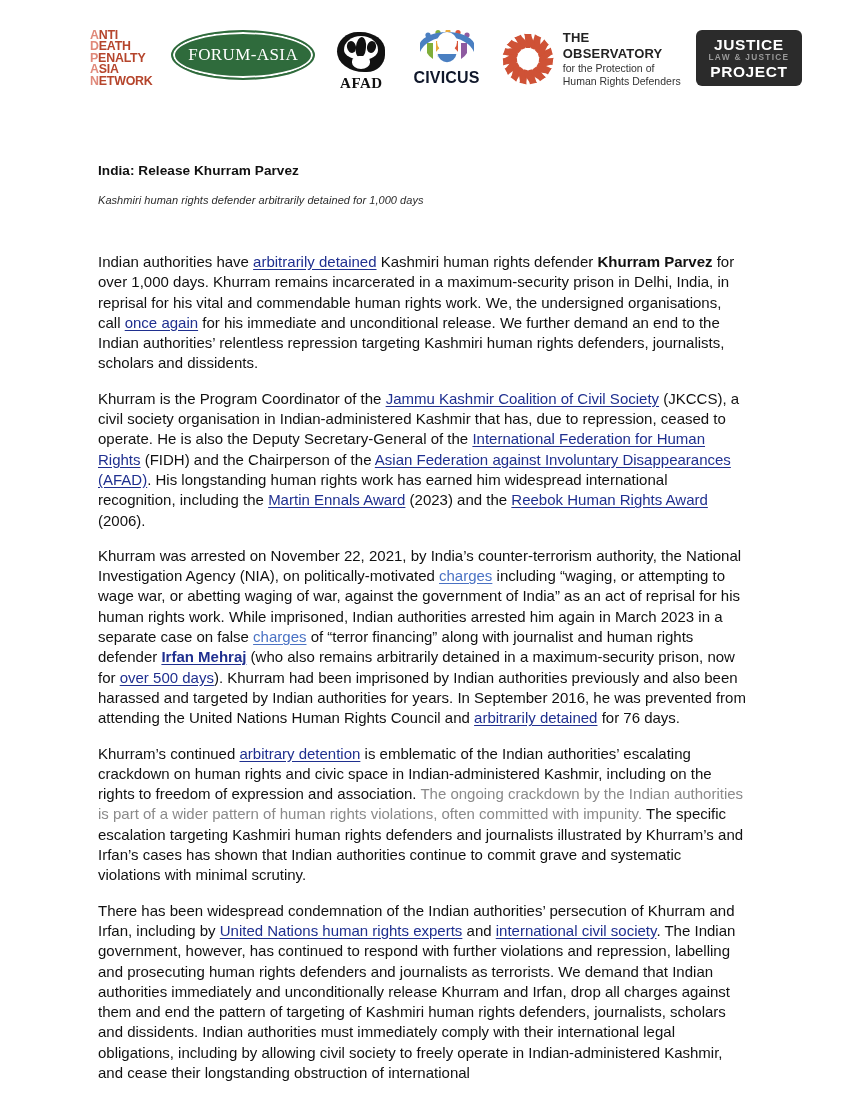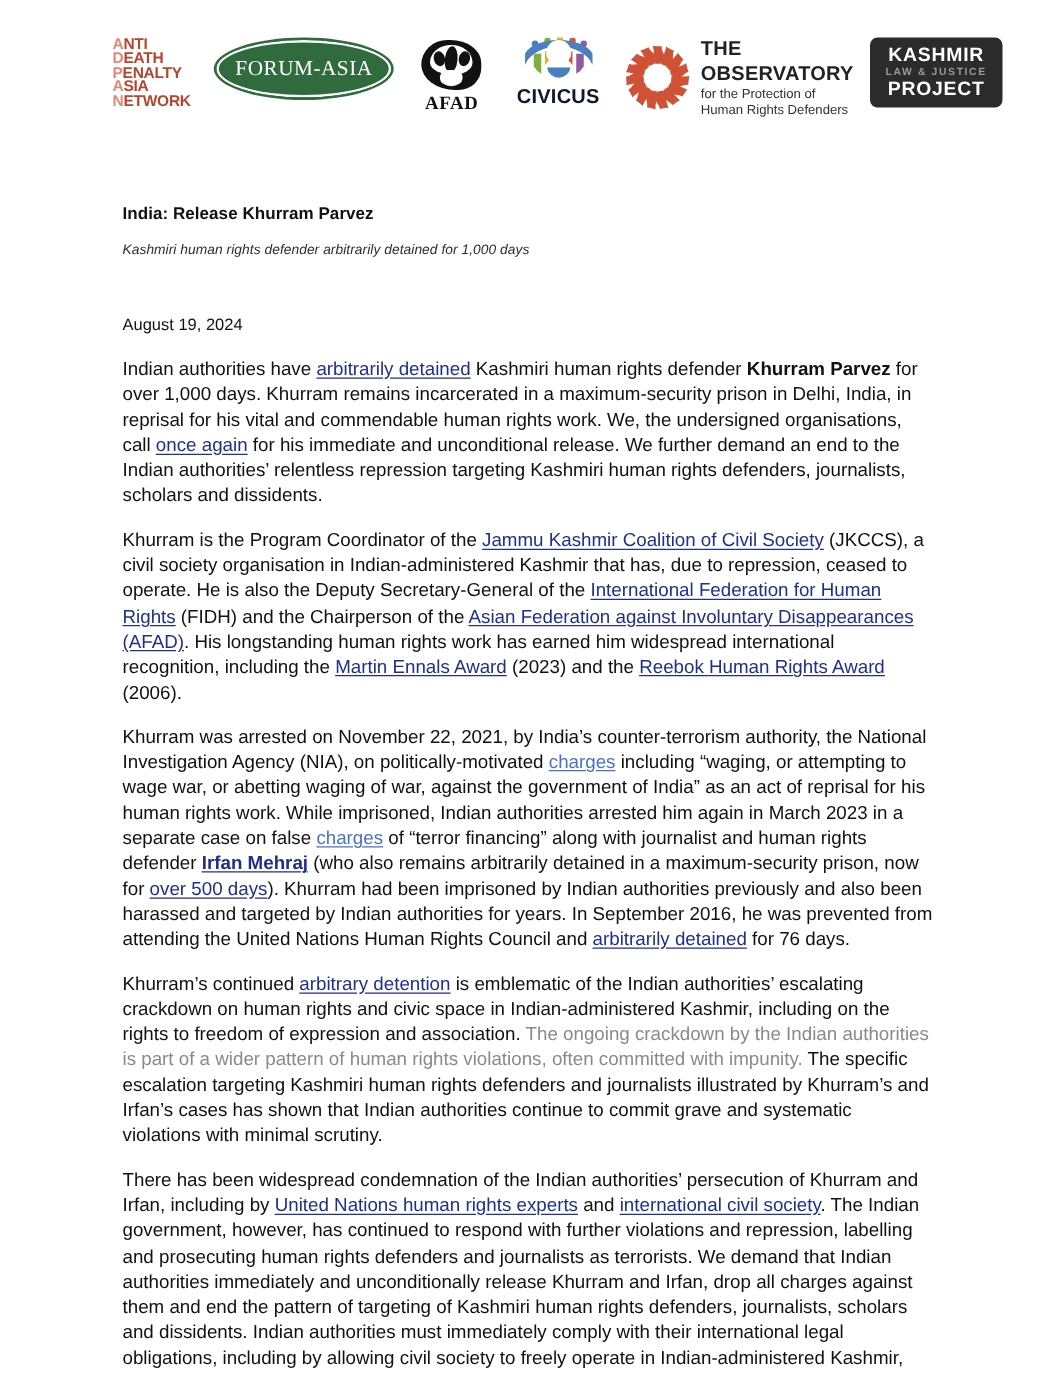--- a/index.html
+++ b/index.html
@@ -109,21 +109,21 @@
   .civicus .word {
     color: #0f172a; font-weight: 700; font-size: 16px;
     letter-spacing: 0.2px; margin-top: 1px;
   }
 
   
   .obs { display: flex; align-items: center; gap: 8px; width: 180px; }
   .obs .mark { width: 54px; height: 54px; flex: 0 0 54px; }
   .obs .txt { line-height: 1.22; }
   .obs .t1 {
-    font-weight: 700; font-size: 16px; color: #222;
+    font-weight: 700; font-size: 13px; color: #222;
     letter-spacing: 0.2px;
   }
   .obs .t2, .obs .t3 { font-size: 10.5px; color: #333; }
 
   
   .kljp {
     width: 106px; height: 52px; background: #2b2b2b;
     border-radius: 6px; display: flex; flex-direction: column;
     align-items: center; justify-content: center; color: #fff;
     padding: 2px 0;
@@ -348,32 +348,31 @@
       </div>
       <div class="txt">
         <div class="t1">THE OBSERVATORY</div>
         <div class="t2">for the Protection of</div>
         <div class="t3">Human Rights Defenders</div>
       </div>
     </div>
 
     <div class="logo">
       <div class="kljp">
-        <div class="l1">KASHMIR</div>
+        <div class="l1">JUSTICE</div>
         <div class="l2">LAW &amp; JUSTICE</div>
         <div class="l3">PROJECT</div>
       </div>
     </div>
 
   </div>
 
   <div class="doc">
     <h1 class="doc-title">India: Release Khurram Parvez</h1>
     <div class="doc-subtitle">Kashmiri human rights defender arbitrarily detained for 1,000 days</div>
-    <div class="doc-date">August 19, 2024</div>
 
     <p class="body"><span>Indian authorities have </span><a class="lnk" href="#">arbitrarily detained</a><span> Kashmiri human rights defender </span><b class="strong">Khurram Parvez</b><span> for over 1,000 days.  Khurram remains incarcerated in a maximum-security prison in Delhi, India, in reprisal for his vital and commendable human rights work.  We, the undersigned organisations, call </span><a class="lnk" href="#">once again</a><span> for his immediate and unconditional release. We further demand an end to the Indian authorities’ relentless repression targeting Kashmiri human rights defenders, journalists, scholars and dissidents.</span></p>
     <p class="body"><span>Khurram is the Program Coordinator of the </span><a class="lnk" href="#">Jammu Kashmir Coalition of Civil Society</a><span> (JKCCS), a civil society organisation in Indian-administered Kashmir that has, due to repression, ceased to operate.  He is also the Deputy Secretary-General of the </span><a class="lnk" href="#">International Federation for Human Rights</a><span> (FIDH) and the Chairperson of the </span><a class="lnk" href="#">Asian Federation against Involuntary Disappearances (AFAD)</a><span>. His longstanding human rights work has earned him widespread international recognition, including the </span><a class="lnk" href="#">Martin Ennals Award</a><span> (2023) and the </span><a class="lnk" href="#">Reebok Human Rights Award</a><span> (2006).</span></p>
     <p class="body"><span>Khurram was arrested on November 22, 2021, by India’s counter-terrorism authority, the National Investigation Agency (NIA), on politically-motivated </span><a class="lnk alt" href="#">charges</a><span> including “waging, or attempting to wage war, or abetting waging of war, against the government of India” as an act of reprisal for his human rights work.  While imprisoned, Indian authorities arrested him again in March 2023 in a separate case on false </span><a class="lnk alt" href="#">charges</a><span> of “terror financing” along with journalist and human rights defender </span><a class="lnk bold" href="#">Irfan Mehraj</a><span> (who also remains arbitrarily detained in a maximum-security  prison, now for </span><a class="lnk" href="#">over 500 days</a><span>).  Khurram had been imprisoned by Indian authorities previously and also been harassed and targeted by Indian authorities for years.  In September 2016, he was prevented from attending the United Nations Human Rights Council and </span><a class="lnk" href="#">arbitrarily detained</a><span> for 76 days.</span></p>
     <p class="body"><span>Khurram’s continued </span><a class="lnk" href="#">arbitrary detention</a><span> is emblematic of the Indian authorities’ escalating crackdown on human rights and civic space in Indian-administered Kashmir, including on the rights to freedom of expression and association. </span><span class="muted">The ongoing crackdown by the Indian authorities is part of a wider pattern of human rights violations, often committed with impunity.</span><span> The specific escalation targeting Kashmiri human rights defenders and journalists illustrated by Khurram’s and Irfan’s cases has shown that Indian authorities continue to commit grave and systematic violations with minimal scrutiny.</span></p>
     <p class="body"><span>There has been widespread condemnation of the Indian authorities’ persecution of Khurram and Irfan, including by </span><a class="lnk" href="#">United Nations human rights experts</a><span> and </span><a class="lnk" href="#">international civil society</a><span>. The Indian government, however, has continued to respond with further violations and repression, labelling and prosecuting human rights defenders and journalists as terrorists. We demand that Indian authorities immediately and unconditionally release Khurram and Irfan, drop all charges against them and end the pattern of targeting of Kashmiri human rights defenders, journalists, scholars and dissidents. Indian authorities must immediately comply with their international legal obligations, including by allowing civil society to freely operate in Indian-administered Kashmir, and cease their longstanding obstruction of international</span></p>
   </div>
 
 </div>
 

